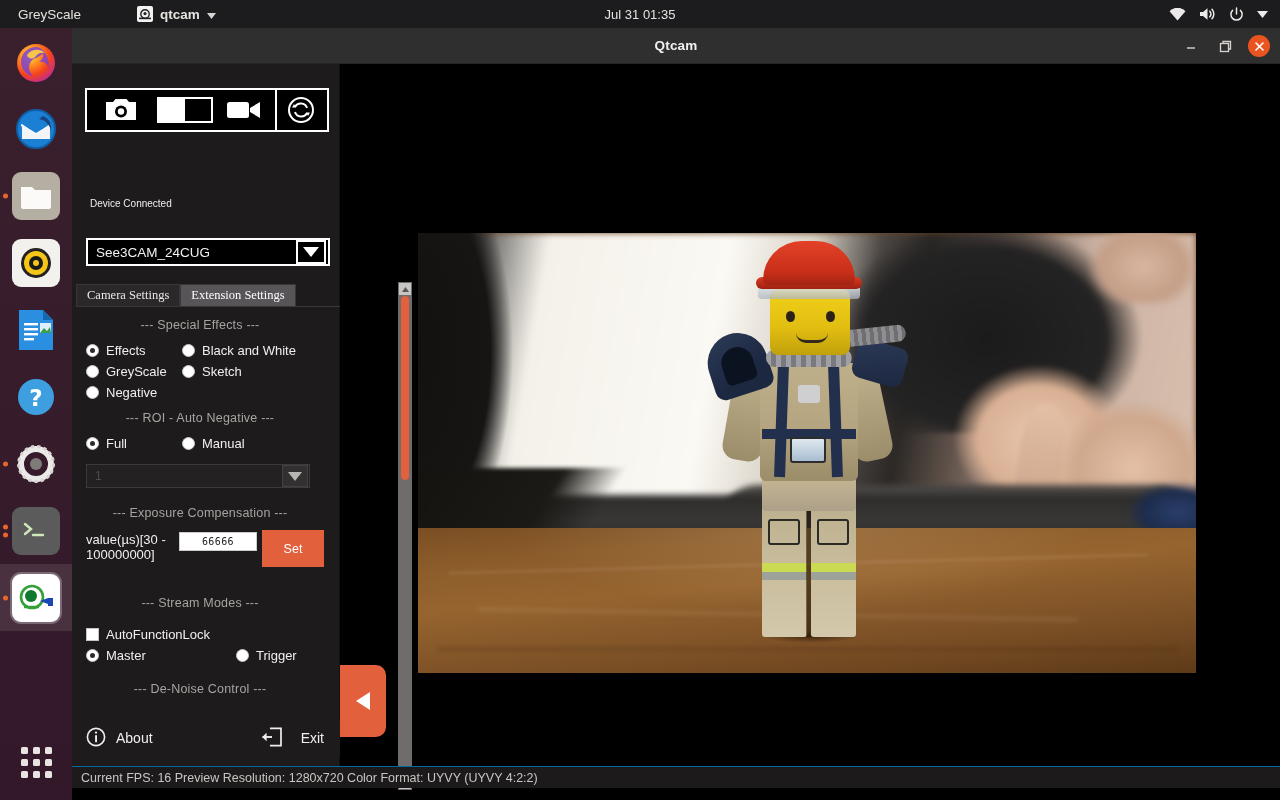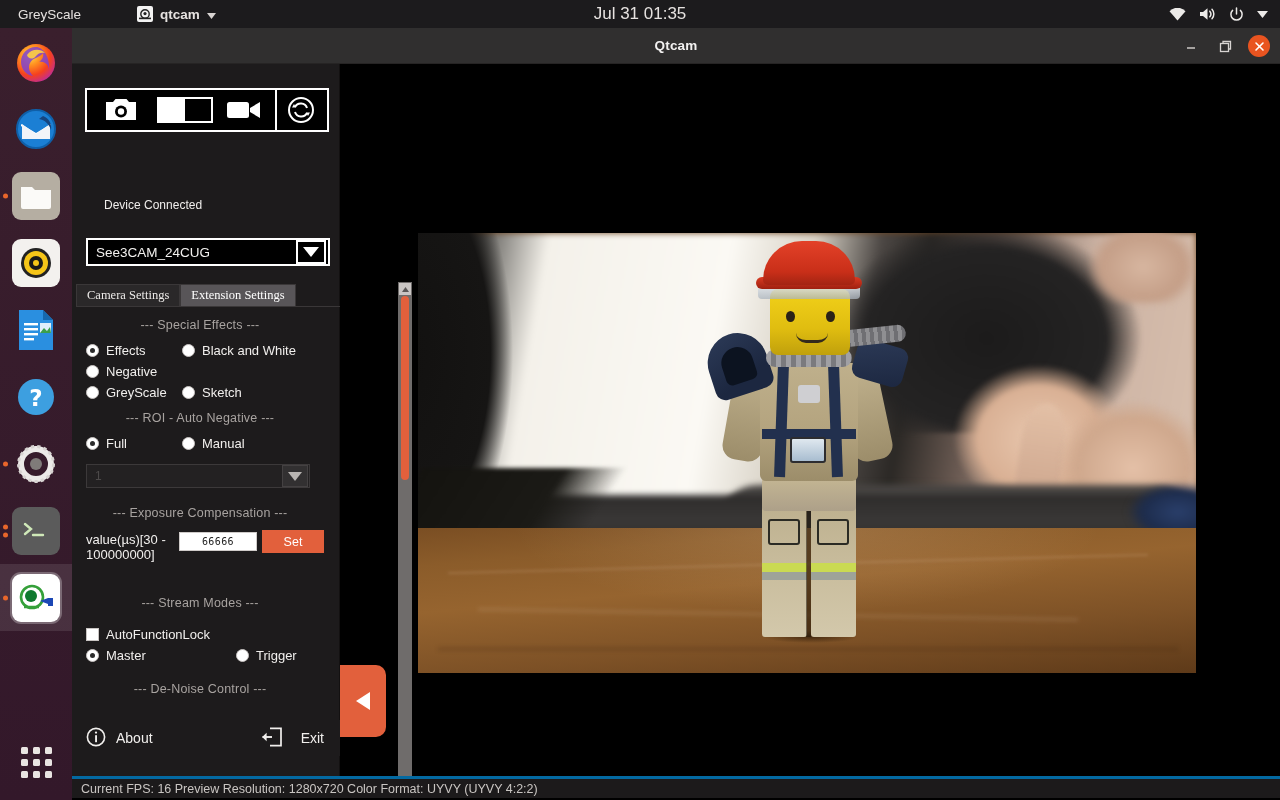--- a/index.html
+++ b/index.html
@@ -22,21 +22,21 @@
   #activities { margin-left:12px; font-size:13.5px; color:#e6e2e0; padding:2px 6px; border-radius:4px; }
   #tb-app { display:flex; align-items:center; gap:7px; margin-left:44px; padding:2px 6px; border-radius:4px; }
   #tb-app .appicon {
     width:16px;height:16px;background:#f2f2f2;border-radius:2px;
     display:flex;align-items:center;justify-content:center;
   }
   #tb-app .appicon svg { display:block; }
   #tb-app .aname { font-size:13.5px; color:#e6e2e0; font-weight:600; }
   #tb-clock {
     position:absolute; left:0; width:1280px; text-align:center;
-    font-size:17px; color:#e6e2e0; pointer-events:none;
+    font-size:13px; color:#e6e2e0; pointer-events:none;
   }
   #tb-right { position:absolute; right:12px; display:flex; align-items:center; gap:13px; }
   #tb-right svg { display:block; }
 
   
   #dock {
     position:absolute; top:28px; left:0; width:72px; height:772px;
     background:rgba(60,25,40,0.85);
     background:linear-gradient(180deg,#3a1f2d 0%, #33182a 100%);
     z-index:40;
@@ -91,21 +91,21 @@
   #capShot { width:68px; height:40px; display:flex; align-items:center; justify-content:center; }
   #capToggle {
     width:56px; height:26px; border:2px solid #ffffff; background:#000;
     display:flex; align-items:center; margin-left:2px;
   }
   #capToggle i { display:block; width:26px; height:22px; background:#fff; margin-left:0px; }
   #capVid { width:62px; height:40px; display:flex; align-items:center; justify-content:center; }
   #capRefresh { width:50px; height:40px; display:flex; align-items:center; justify-content:center;
                 border-left:2px solid #ffffff; }
 
-  #devStatus { position:absolute; left:32px; top:134px; font-size:12px; color:#f0eeec; }
+  #devStatus { position:absolute; left:18px; top:134px; font-size:10px; color:#f0eeec; }
 
   #devSelect {
     position:absolute; left:14px; top:174px; width:244px; height:28px;
     border:2px solid #ffffff; background:#000; display:flex; align-items:center;
   }
   #devSelect .val { flex:1; padding-left:8px; font-size:13.5px; color:#f3f1ef; }
   #devSelect .arrowbox {
     width:30px; height:24px; margin-right:2px; border:2px solid #ffffff;
     display:flex; align-items:center; justify-content:center; background:#000;
   }
@@ -159,21 +159,21 @@
   #expRow { position:relative; height:60px; }
   #expLabel {
     position:absolute; left:10px; top:4px; width:92px; font-size:13px; color:#f1efed; line-height:15px;
   }
   #expInput {
     position:absolute; left:103px; top:4px; width:78px; height:19px; background:#ffffff;
     border:1px solid #cfcbc9; display:flex; align-items:center; justify-content:center;
   }
   #expInput span { font-size:10px; color:#222; font-family:"DejaVu Sans Mono", monospace; letter-spacing:.4px; }
   #expSet {
-    position:absolute; left:186px; top:2px; width:62px; height:23px; background:#e2603c;
+    position:absolute; left:186px; top:2px; width:62px; height:37px; background:#e2603c;
     display:flex; align-items:center; justify-content:center; color:#ffffff; font-size:12.5px;
   }
 
   
   #vsb {
     position:absolute; left:326px; top:254px; width:14px; height:508px;
     background:#6f6c6b;
   }
   .vsb-btn {
     position:absolute; left:1px; width:12px; height:12px; background:#c9c5c3;
@@ -190,22 +190,22 @@
   #botbar {
     position:absolute; left:0; bottom:22px; width:268px; height:36px;
     background:#1d1b1c; display:flex; align-items:center;
   }
   #aboutBtn { display:flex; align-items:center; gap:10px; margin-left:14px; }
   #exitBtn { display:flex; align-items:center; gap:18px; position:absolute; right:16px; }
   .bbl { font-size:14px; color:#f1efed; }
 
   
   #statusbar {
-    position:absolute; left:0; bottom:2px; width:1208px; height:22px;
-    background:#1c1a1b; border-top:3px solid #0369a1;
+    position:absolute; left:0; bottom:12px; width:1208px; height:22px;
+    background:#1c1a1b; border-top:1px solid #0369a1;
     display:flex; align-items:center;
   }
   #statusbar span { margin-left:9px; font-size:12.5px; color:#c9c5c2; }
 
   
   #collapse {
     position:absolute; left:268px; bottom:63px; width:46px; height:72px;
     background:#e2603c; border-radius:0 10px 10px 0;
     display:flex; align-items:center; justify-content:center;
     z-index:20;
@@ -652,32 +652,32 @@
           </label>
           <label class="radio-cell">
             <span class="rb"></span>
             <span class="rlabel">Black and White</span>
           </label>
         </div>
 
         <div class="radio-row">
           <label class="radio-cell c1">
             <span class="rb"></span>
-            <span class="rlabel">Negative</span>
+            <span class="rlabel">GreyScale</span>
+          </label>
+          <label class="radio-cell">
+            <span class="rb"></span>
+            <span class="rlabel">Sketch</span>
           </label>
         </div>
 
         <div class="radio-row">
           <label class="radio-cell c1">
             <span class="rb"></span>
-            <span class="rlabel">GreyScale</span>
-          </label>
-          <label class="radio-cell">
-            <span class="rb"></span>
-            <span class="rlabel">Sketch</span>
+            <span class="rlabel">Negative</span>
           </label>
         </div>
 
         <div class="sect-head">--- ROI - Auto Negative ---</div>
 
         <div class="radio-row">
           <label class="radio-cell c1">
             <span class="rb on"></span>
             <span class="rlabel">Full</span>
           </label>

